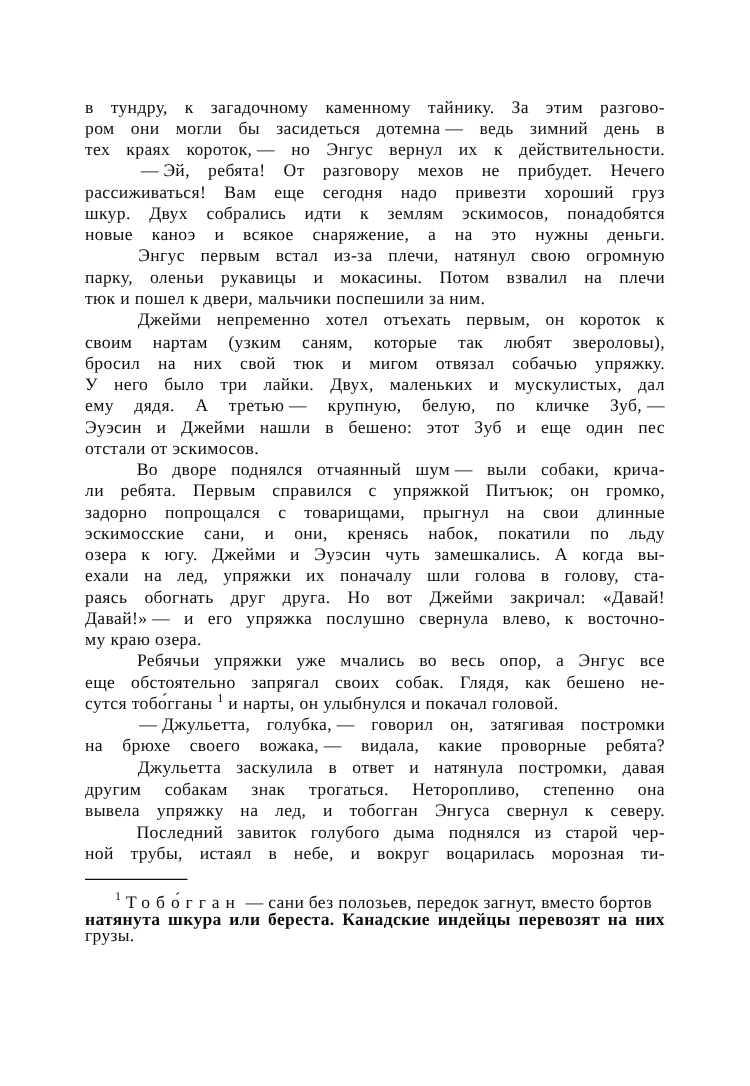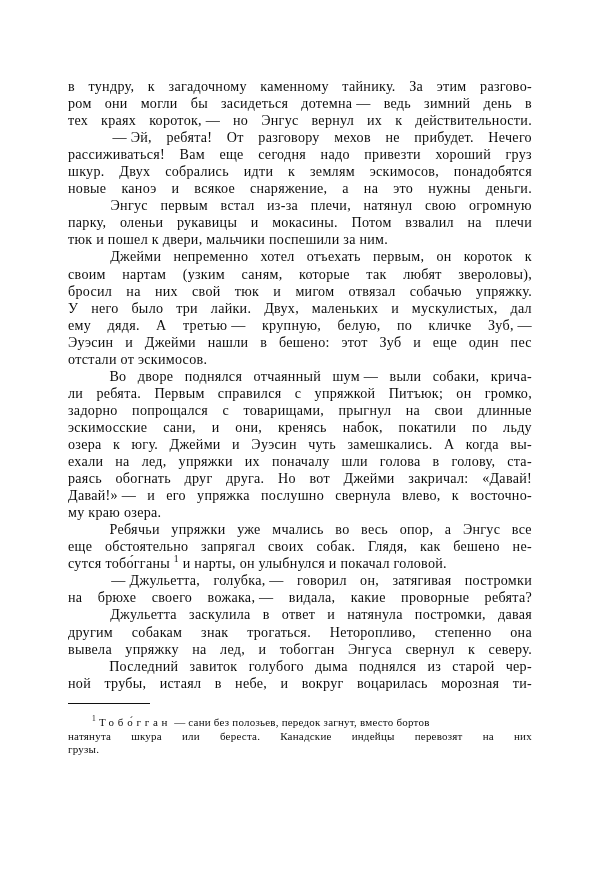--- a/index.html
+++ b/index.html
@@ -68,35 +68,36 @@
 
   .footnote {
     position: absolute;
     left: 68px;
     top: 716px;
     width: 464px;
   }
 
   .fn-line {
     display: block;
-    font-size: 11px;
+    font-size: 14px;
     line-height: 13.6px;
     white-space: pre;
     letter-spacing: 0.02em;
     color: #0d0d0d;
   }
 
   .fn-line.just {
     display: flex;
     justify-content: space-between;
     white-space: normal;
   }
 
   .fn-line.just > span {
     white-space: pre;
+    font-weight: bold;
   }
 
   .fn-indent {
     display: inline-block;
     width: 24px;
   }
 
   .sup {
     font-size: 0.68em;
     vertical-align: super;

